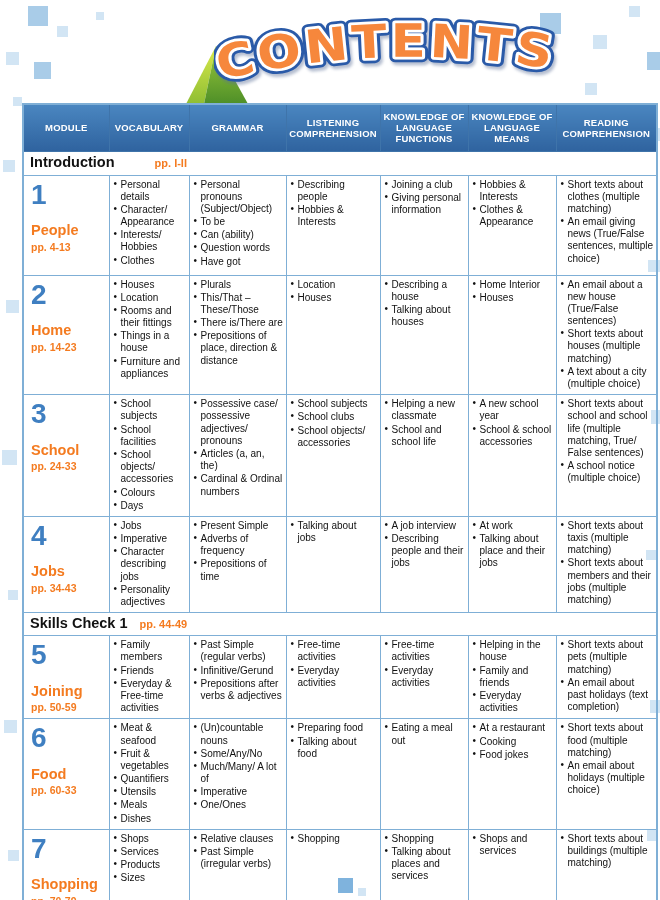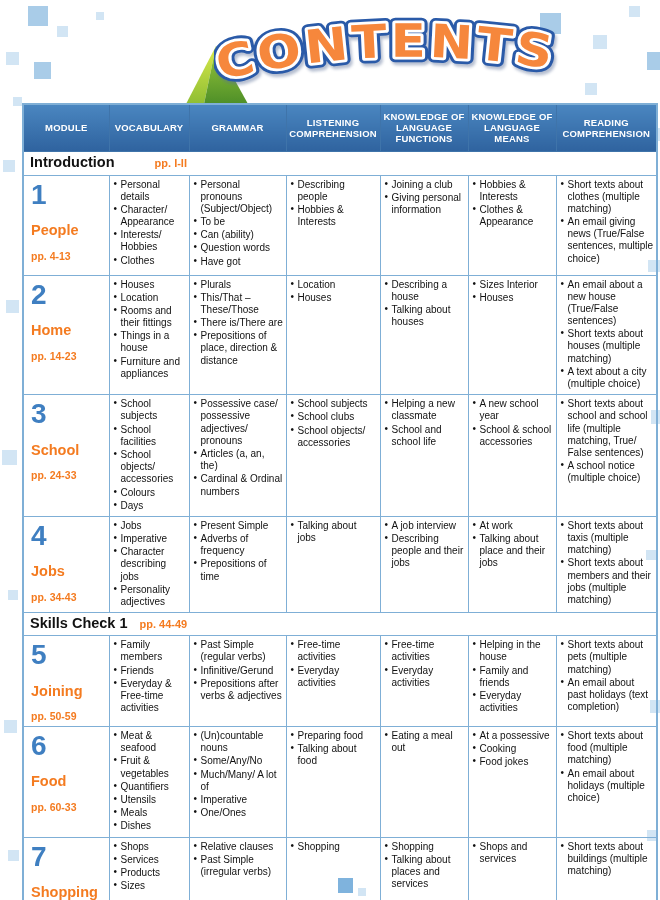--- a/index.html
+++ b/index.html
@@ -42,21 +42,21 @@
     border:1px solid var(--table-border-blue,#7fafd6);
     vertical-align:top; font-size:10px; line-height:1.22; color:#111;
     padding:3px 2px 3px 4px; overflow:hidden;
   }
   tr.section-row td { padding:0 6px; vertical-align:middle; }
   .section-title { font-size:14.5px; font-weight:bold; color:#111; }
   .section-pages { font-size:11px; font-weight:bold; color:var(--accent-orange,#f47b20); }
 
   .module-cell .num  { font-size:28px; font-weight:bold; color:var(--module-number-blue,#3f7fc1); line-height:1.05; padding:1px 0 0 3px; }
   .module-cell .name { font-size:14.5px; font-weight:bold; color:var(--accent-orange,#f47b20); margin-top:13px; padding-left:3px; }
-  .module-cell .pages{ font-size:10.5px; font-weight:bold; color:var(--accent-orange,#f47b20); margin-top:10px; padding-left:3px; }
+  .module-cell .pages{ font-size:10.5px; font-weight:bold; color:var(--accent-orange,#f47b20); margin-top:1px; padding-left:3px; }
 
   ul.cell-list { list-style:none; }
   ul.cell-list li { position:relative; padding-left:7px; margin-bottom:1px; }
   ul.cell-list li::before { content:"\2022"; position:absolute; left:0; top:-1px; }
 </style>
 </head>
 <body>
 
 <div class="page">
 
@@ -223,21 +223,21 @@
             </ul>
           </td>
           <td>
             <ul class="cell-list">
               <li>Describing a house</li>
               <li>Talking about houses</li>
             </ul>
           </td>
           <td>
             <ul class="cell-list">
-              <li>Sizes Interior</li>
+              <li>Home Interior</li>
               <li>Houses</li>
             </ul>
           </td>
           <td>
             <ul class="cell-list">
               <li>An email about a new house (True/False sentences)</li>
               <li>Short texts about houses (multiple matching)</li>
               <li>A text about a city (multiple choice)</li>
             </ul>
           </td>
@@ -415,21 +415,21 @@
               <li>Talking about food</li>
             </ul>
           </td>
           <td>
             <ul class="cell-list">
               <li>Eating a meal out</li>
             </ul>
           </td>
           <td>
             <ul class="cell-list">
-              <li>At a possessive</li>
+              <li>At a restaurant</li>
               <li>Cooking</li>
               <li>Food jokes</li>
             </ul>
           </td>
           <td>
             <ul class="cell-list">
               <li>Short texts about food (multiple matching)</li>
               <li>An email about holidays (multiple choice)</li>
             </ul>
           </td>

